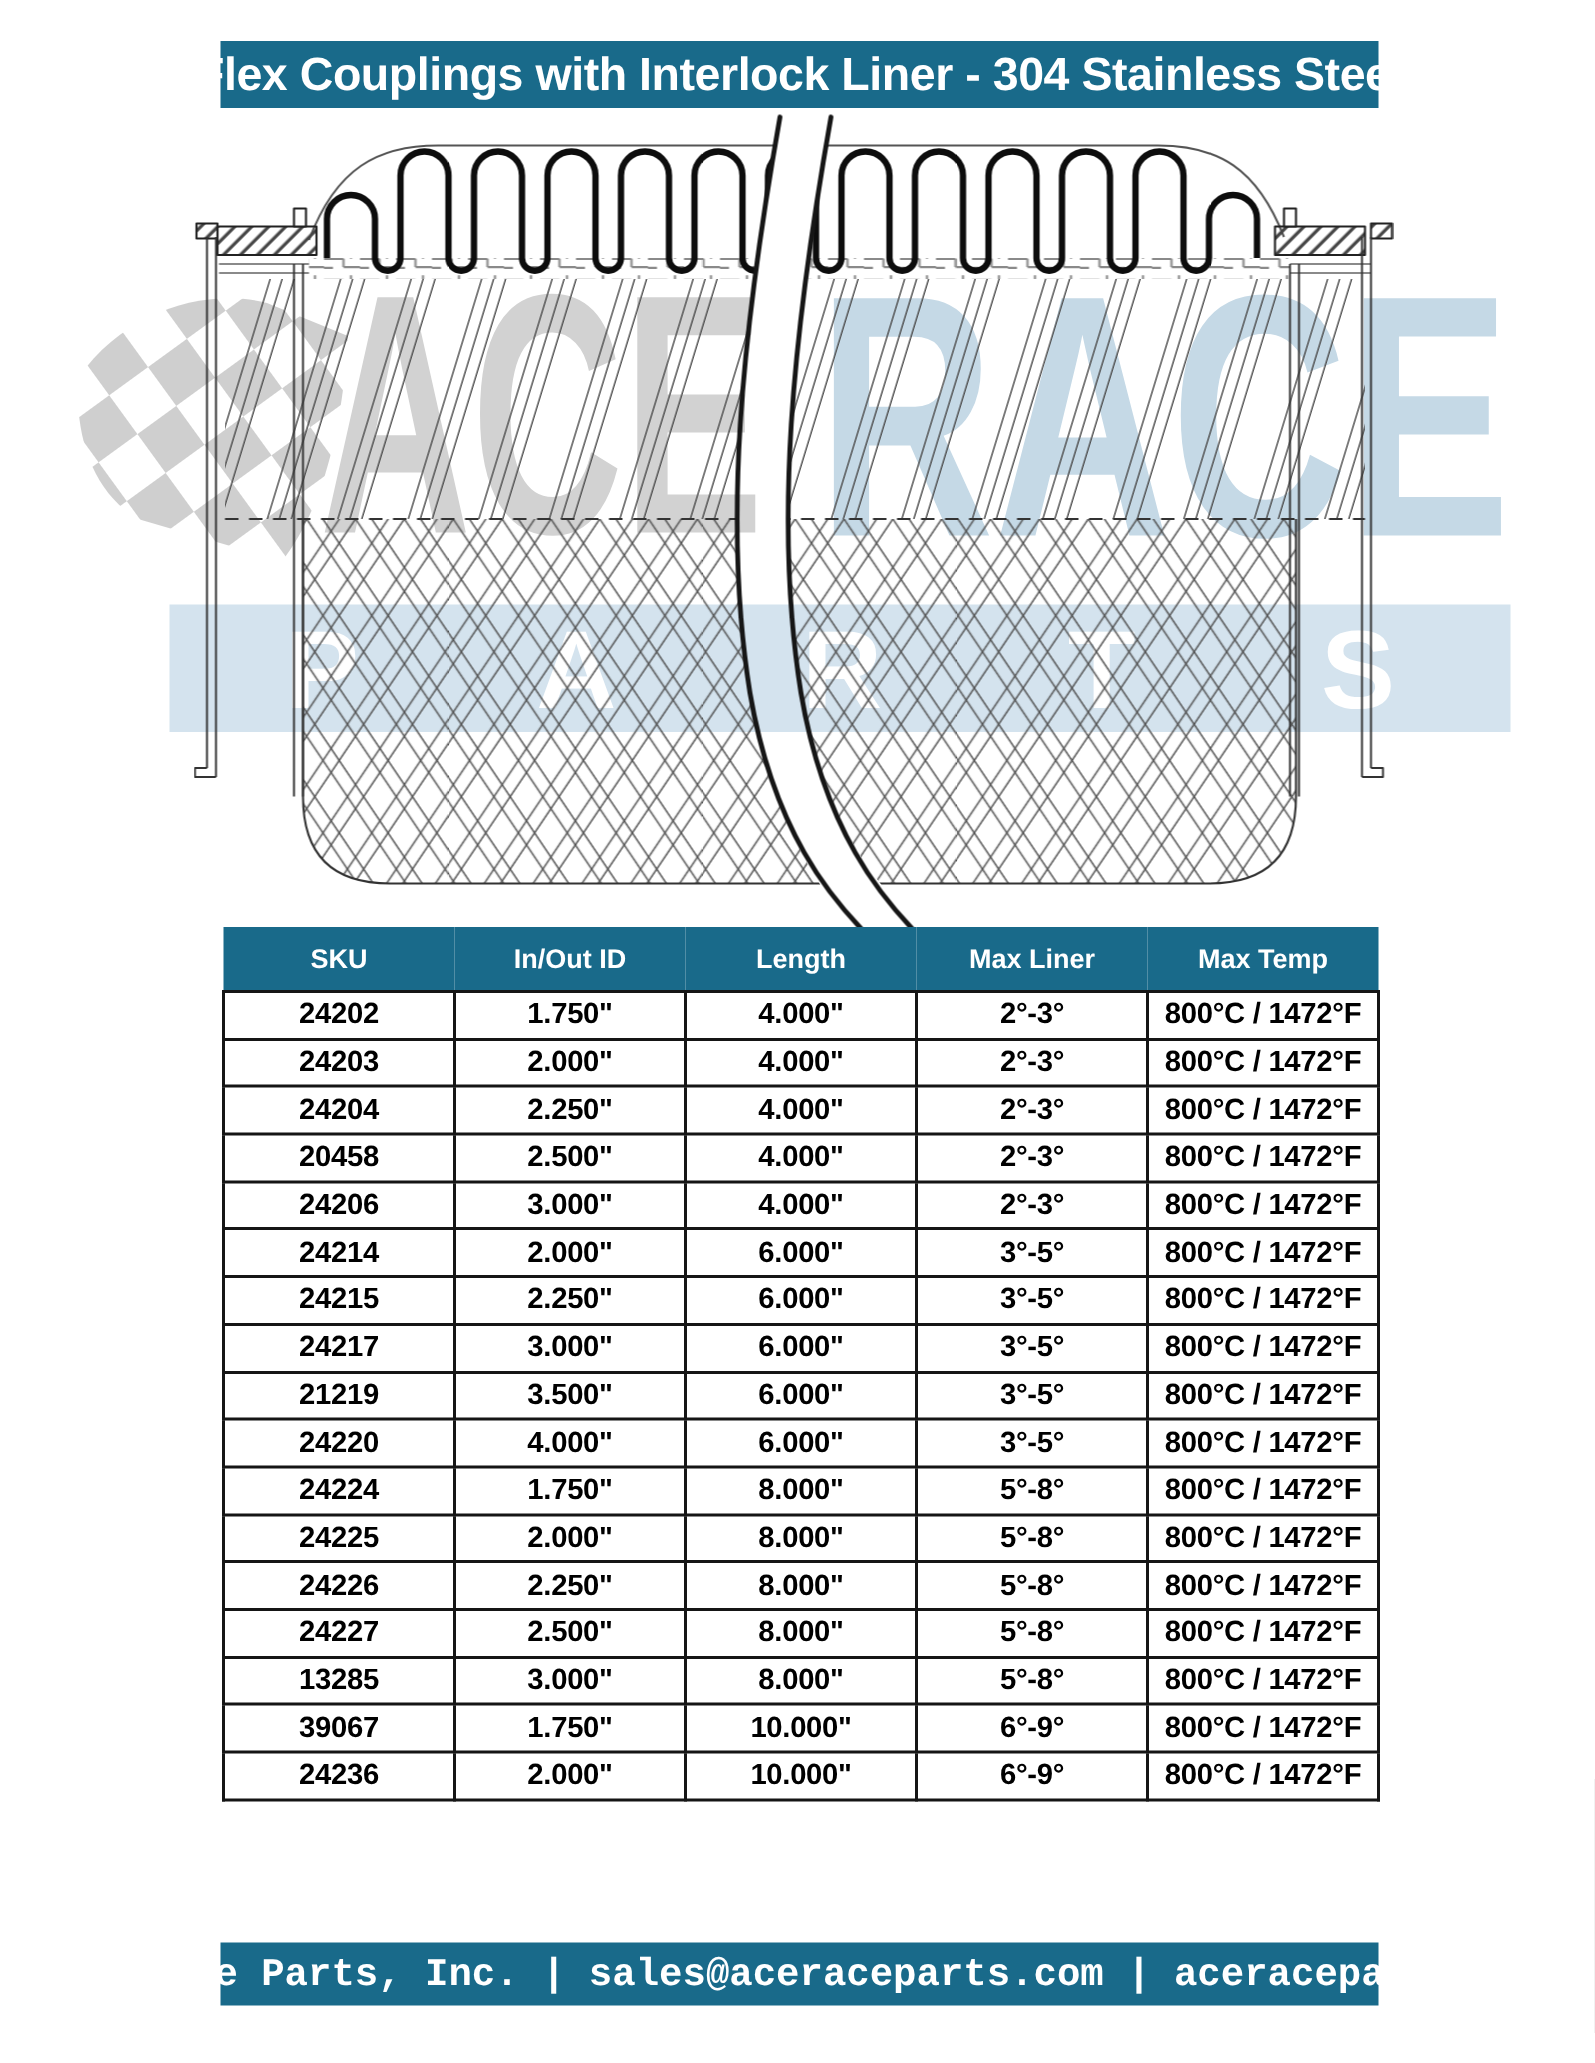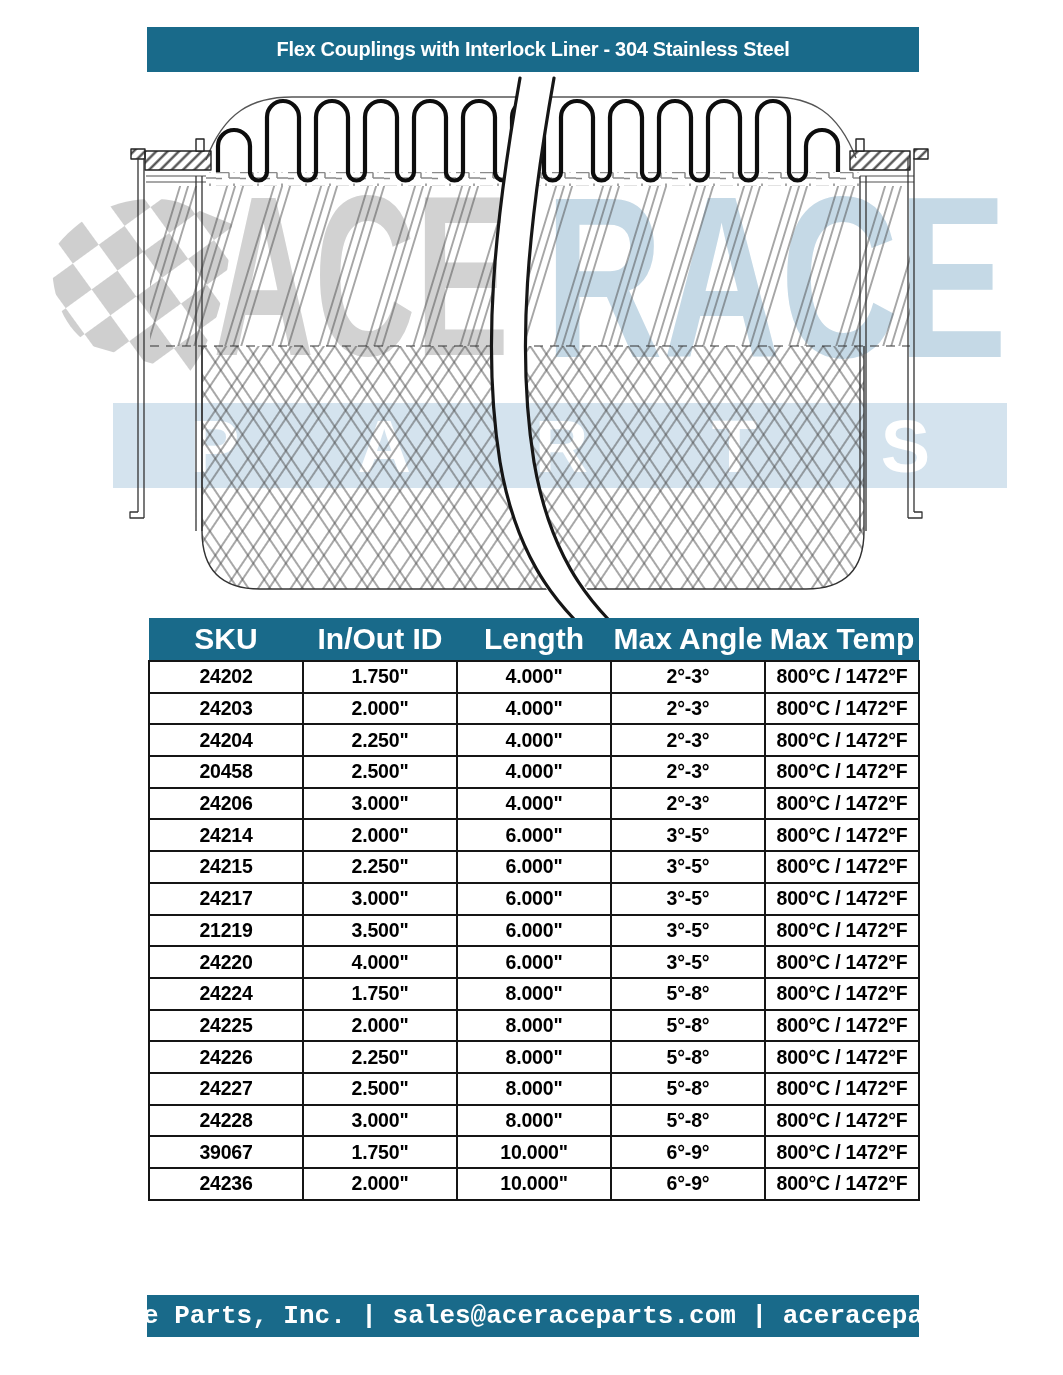--- a/index.html
+++ b/index.html
@@ -5,34 +5,34 @@
   html,body{margin:0;padding:0;background:#e8e8e8;}
   .page{
     position:relative; width:1063px; height:1375px; margin:0 auto;
     background:#ffffff; overflow:hidden;
     font-family:"Liberation Sans", sans-serif;
   }
   .title-bar{
     position:absolute; left:147px; top:27px; width:772px; height:45px;
     background:#196a8a; color:#ffffff;
     display:flex; align-items:center; justify-content:center;
-    font-size:20px; font-weight:600; letter-spacing:-0.3px; white-space:nowrap;
+    font-size:31px; font-weight:600; letter-spacing:-0.3px; white-space:nowrap;
   }
   .footer-bar{
     position:absolute; left:147px; top:1295px; width:772px; height:42px;
     background:#196a8a; color:#ffffff;
     display:flex; align-items:center; justify-content:center;
     font-size:26px; font-weight:600; white-space:nowrap;font-family:Liberation Mono, monospace;
   }
   .diagram-svg{ position:absolute; left:0; top:0; width:1063px; height:800px; }
   .spec-table-wrap{ position:absolute; left:148px; top:618px; width:772px; }
   table.spec{ width:100%; border-collapse:collapse; table-layout:fixed; }
   table.spec thead th{
     background:#196a8a; color:#fff; border:none; height:42px;
-    font-size:30px; font-weight:600; text-align:center; padding:0;
+    font-size:18px; font-weight:600; text-align:center; padding:0;
   }
   table.spec tbody td{
     border:2px solid #151515; background:#fff; color:#000;
     height:29.7px; padding:0; text-align:center; vertical-align:middle;
     font-size:19.5px; font-weight:600; letter-spacing:-0.2px; white-space:nowrap;
   }
 </style>
 </head>
 <body>
 
@@ -143,21 +143,21 @@
     <span>Flex Couplings with Interlock Liner - 304 Stainless Steel</span>
   </div>
 
   <div class="spec-table-wrap">
     <table class="spec">
       <thead>
         <tr>
           <th>SKU</th>
           <th>In/Out ID</th>
           <th>Length</th>
-          <th>Max Angle</th>
+          <th>Max Liner</th>
           <th>Max Temp</th>
         </tr>
       </thead>
       <tbody>
 
           <tr>
             <td>24202</td>
             <td>1.750"</td>
             <td>4.000"</td>
             <td>2°-3°</td>
@@ -264,21 +264,21 @@
 
           <tr>
             <td>24227</td>
             <td>2.500"</td>
             <td>8.000"</td>
             <td>5°-8°</td>
             <td>800°C / 1472°F</td>
           </tr>
 
           <tr>
-            <td>24228</td>
+            <td>13285</td>
             <td>3.000"</td>
             <td>8.000"</td>
             <td>5°-8°</td>
             <td>800°C / 1472°F</td>
           </tr>
 
           <tr>
             <td>39067</td>
             <td>1.750"</td>
             <td>10.000"</td>

